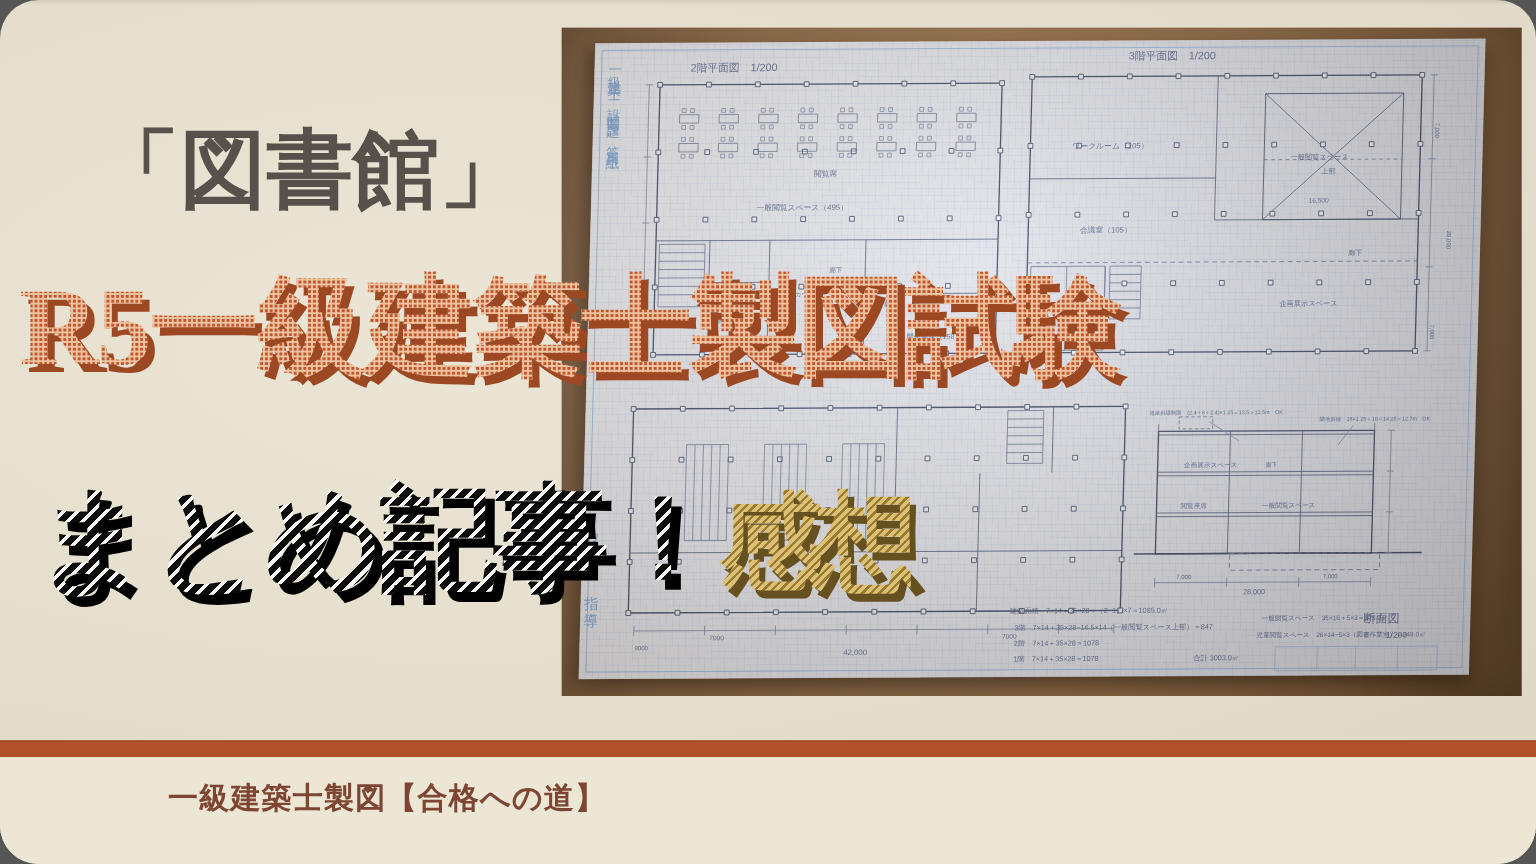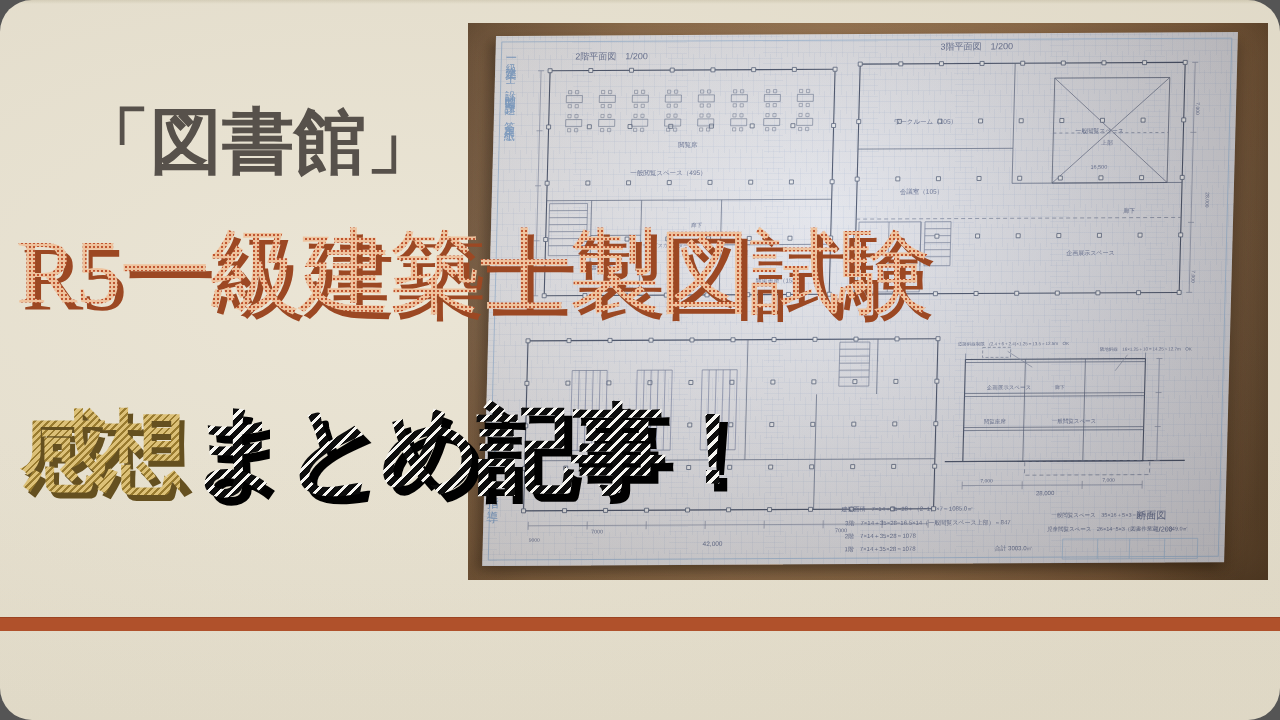--- a/index.html
+++ b/index.html
@@ -22,21 +22,21 @@
          transform:rotate(-0.3deg) skewX(-1.8deg);transform-origin:0 0;
          box-shadow:-7px 5px 12px rgba(35,22,8,.5),6px 8px 16px rgba(35,22,8,.35);}
   .paper svg{position:absolute;inset:0;}
   .side-text{position:absolute;writing-mode:vertical-rl;color:#7aa3d4;user-select:none;}
   .side-top{left:8px;top:16px;font-size:11px;letter-spacing:3px;}
   .side-bottom{left:0px;top:398px;font-size:12px;letter-spacing:13px;}
   
   .txt{position:absolute;white-space:nowrap;z-index:5;}
   .line1{left:78px;top:94px;font-size:72px;font-weight:600;color:#57514b;
          font-family:"Liberation Sans","DejaVu Sans",sans-serif;}
-  .line2{left:16px;top:226px;font-size:92px;line-height:1;font-weight:normal;letter-spacing:-2px;
+  .line2{left:16px;top:226px;font-size:92px;line-height:1;font-weight:bold;letter-spacing:-2px;
          font-family:"Liberation Serif","DejaVu Serif",serif;}
   .line3{left:20px;top:400px;line-height:1;}
   .seg{position:relative;display:inline-block;}
   .seg-gold{font-family:"Liberation Serif","DejaVu Serif",serif;font-weight:bold;font-size:88px;letter-spacing:-8px;}
   .seg-black{font-family:"Liberation Sans","DejaVu Sans",sans-serif;font-weight:bold;font-size:97px;letter-spacing:-3px;margin-left:8px;}
   .lay{position:relative;z-index:1;}
   .shadow-lay{position:absolute;z-index:0;}
   .sh-orange{left:6px;top:7px;color:#9c4823;}
   .sh-gold{left:5px;top:6px;color:#655020;}
   .sh-black{left:8px;top:8px;color:#000;}
@@ -401,24 +401,27 @@
   </div>
 
   <div class="txt line1">「図書館」</div>
 
   <div class="txt line2">
     <span class="lay shadow-lay sh-orange">R5一級建築士製図試験</span>
     <span class="lay fill-halftone">R5一級建築士製図試験</span>
   </div>
 
   <div class="txt line3">
-    <span class="seg seg-gold">
+    <span class="seg seg-black">
+      <span class="lay shadow-lay sh-black">まとめ記事！</span>
+      <span class="lay fill-bstripe">まとめ記事！</span>
+    </span><span class="seg seg-gold">
       <span class="lay shadow-lay sh-gold">感想</span>
       <span class="lay fill-gold">感想</span>
-    </span><span class="seg seg-black">
-      <span class="lay shadow-lay sh-black">まとめ記事！</span>
-      <span class="lay fill-bstripe">まとめ記事！</span>
     </span>
   </div>
 
   <div class="accent-bar"></div>
+  <div class="footer">
+    <div class="channel">一級建築士製図【合格への道】</div>
+  </div>
 
 </div>
 
 </body></html>

